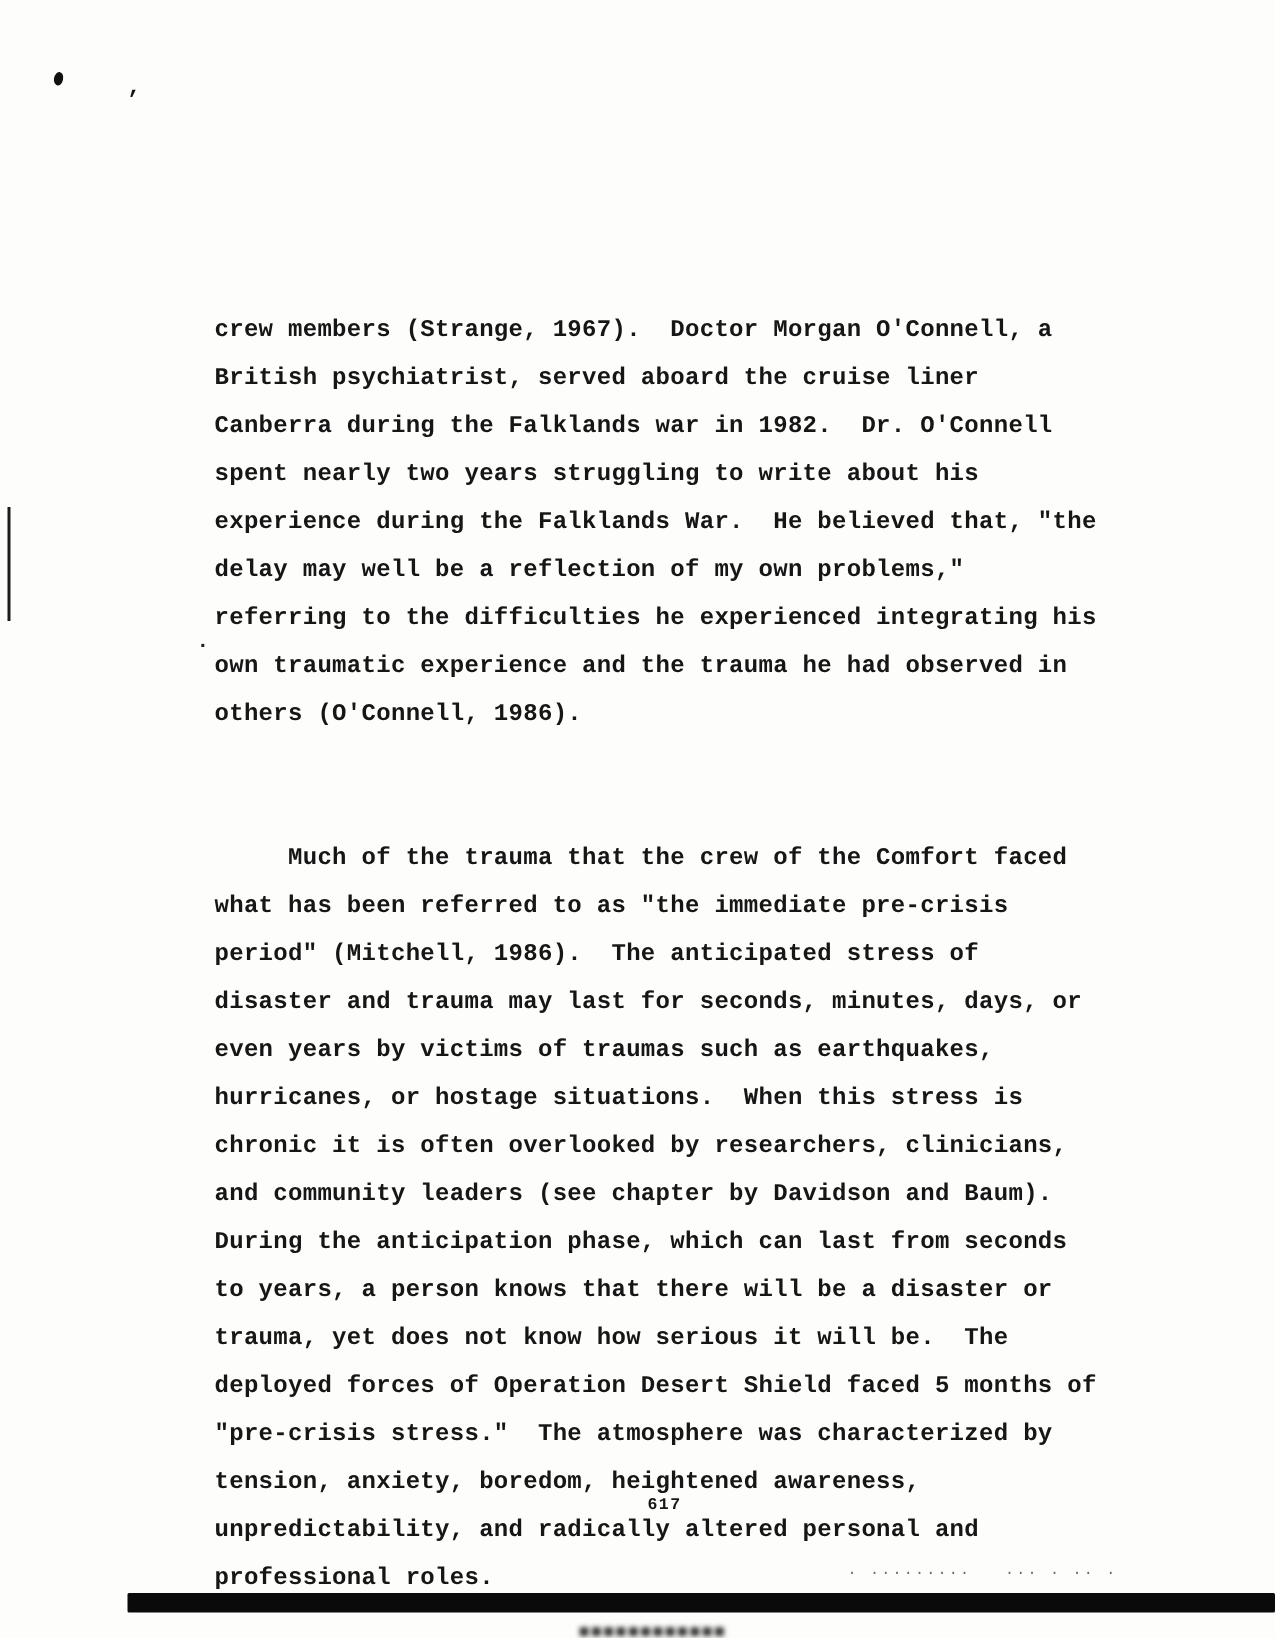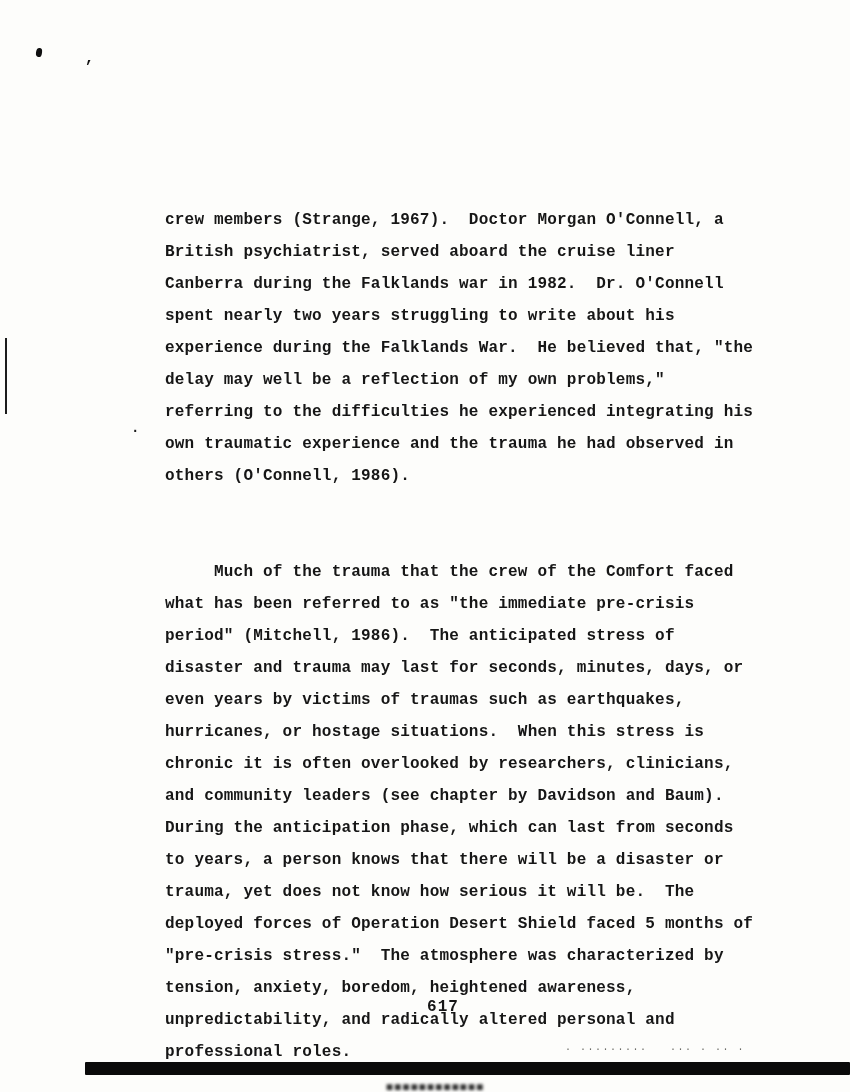--- a/index.html
+++ b/index.html
@@ -23,30 +23,29 @@
     width: 600px;
     color: #161616;
     font-size: 16px;
     font-weight: 600;
     line-height: 32px;
     letter-spacing: 0.2px;
     white-space: pre;
   }
   .textblock .line {
     height: 32px;
-    margin-left: 22px;
   }
   .page-number {
     position: absolute;
     left: 143px;
     top: 998px;
     width: 600px;
     text-align: center;
     color: #161616;
-    font-size: 16px;
+    font-size: 11px;
     font-weight: 600;
     letter-spacing: 1px;
   }
   
   .mark-top-1 {
     position: absolute;
     left: 36px;
     top: 48px;
     width: 6px;
     height: 9px;

